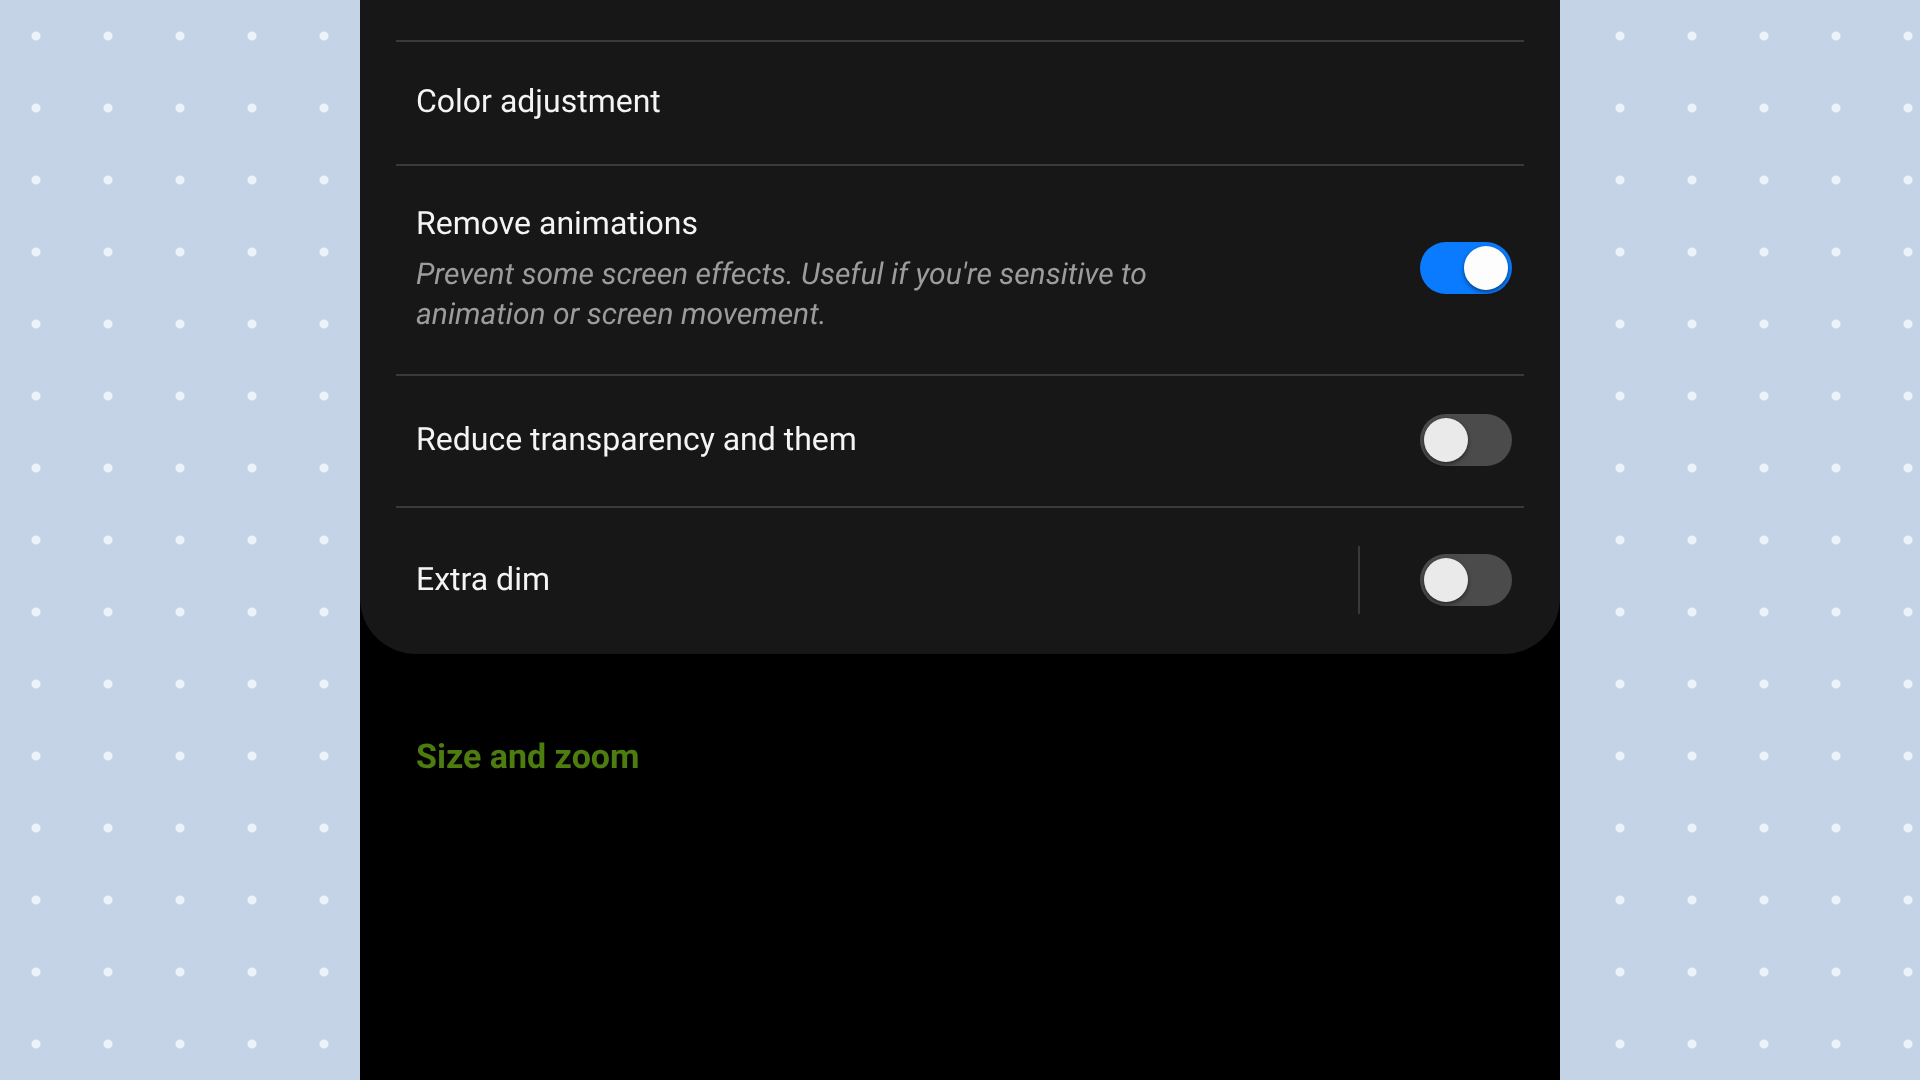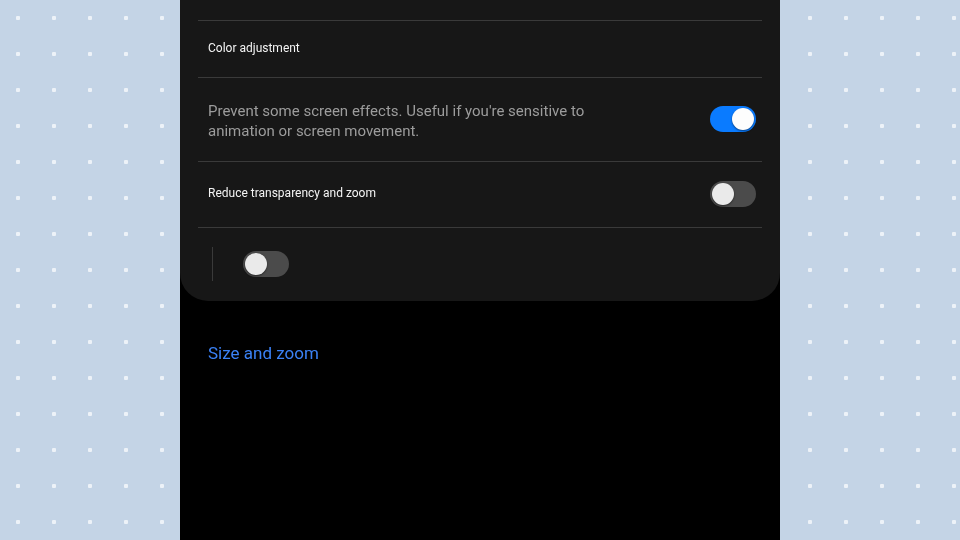--- a/index.html
+++ b/index.html
@@ -47,30 +47,31 @@
     top: 0;
     height: 1px;
     background: #3a3a3a;
   }
   .row-texts {
     flex: 1 1 auto;
     min-width: 0;
   }
   .row-title {
     color: #f4f4f4;
-    font-size: 12px;
+    font-size: 16px;
     font-weight: 400;
     line-height: 1.3;
   }
   .row-sub {
     color: #9c9c9c;
     font-size: 15px;
     line-height: 1.35;
     margin-top: 4px;
     max-width: 430px;
+    font-style: italic;
   }
   .toggle {
     width: 46px;
     height: 26px;
     border-radius: 13px;
     position: relative;
     flex: 0 0 auto;
     margin-left: 16px;
   }
   .toggle .knob {
@@ -88,23 +89,23 @@
   .toggle.off .knob { left: 2px; background: #eaeaea; }
   .vsep {
     width: 1px;
     height: 34px;
     background: #3a3a3a;
     margin: 0 14px 0 4px;
     flex: 0 0 auto;
   }
   .section-header {
     padding: 28px 28px 0 28px;
-    color: #3b82f6;
+    color: #4d7c0f;
     font-size: 17px;
-    font-weight: 400;
+    font-weight: 700;
   }
   .first-divider {
     height:1px;
     background:#3a3a3a;
     margin:20px 18px 0;
   }
 </style>
 </head>
 <body>
 
@@ -116,37 +117,41 @@
 
       <div class="row">
         <div class="row-texts">
           <div class="row-title">Color adjustment</div>
         </div>
       </div>
 
 
       <div class="row">
         <div class="row-texts">
+          <div class="row-title">Remove animations</div>
           <div class="row-sub">Prevent some screen effects. Useful if you're sensitive to animation or screen movement.</div>
         </div>
         <div class="toggle on">
           <div class="knob"></div>
         </div>
       </div>
 
       <div class="row">
         <div class="row-texts">
-          <div class="row-title">Reduce transparency and zoom</div>
+          <div class="row-title">Reduce transparency and them</div>
         </div>
         <div class="toggle off">
           <div class="knob"></div>
         </div>
       </div>
 
       <div class="row">
+        <div class="row-texts">
+          <div class="row-title">Extra dim</div>
+        </div>
         <div class="vsep"></div>
         <div class="toggle off">
           <div class="knob"></div>
         </div>
       </div>
     </div>
 
     <div class="section-header">Size and zoom</div>
 
   </div>

